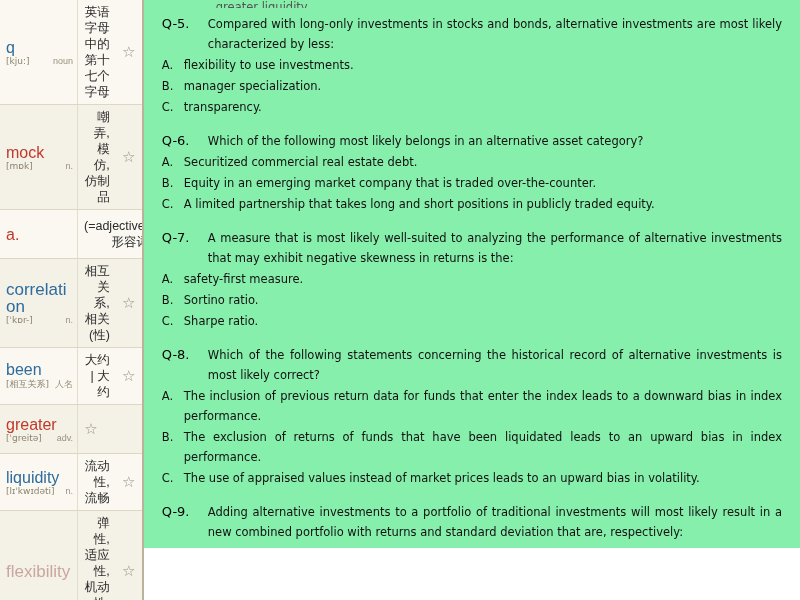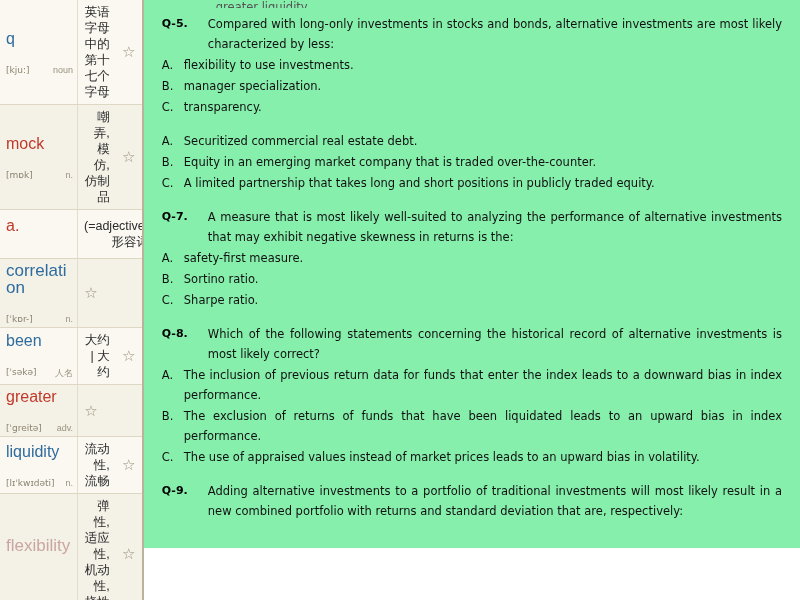--- a/index.html
+++ b/index.html
@@ -52,22 +52,22 @@
     line-height: 17px;
     color: #c0392b;
     word-break: break-word;
   }
   .word.blue { color: #2e6b9e; }
   .word.pale { color: #c9a7a0; }
   .word.small { font-size: 17px; }
   .phon-row {
     display: flex;
     justify-content: space-between;
-    align-items: flex-start;
-    margin-top: 18px;
+    align-items: center;
+    margin-top: 0;
   }
   .phon {
     font-size: 9px;
     color: #8c8470;
     font-family: "DejaVu Sans", sans-serif;
   }
   .pos {
     font-size: 9px;
     color: #9a927d;
   }
@@ -116,23 +116,23 @@
   .q-block { margin-top: 14px; }
   .q-first { margin-top: 6px; }
   .q-head {
     display: flex;
     align-items: flex-start;
     font-size: 11.5px;
     line-height: 20px;
   }
   .q-label {
     flex: 0 0 46px;
-    font-weight: bold;
+    font-weight: normal;
     color: #000;
-    font-size: 11px;
+    font-size: 13px;
   }
   .q-text {
     flex: 1 1 auto;
     text-align: justify;
     font-size: 11.5px;
     line-height: 20px;
     color: #111;
   }
   .choice {
     display: flex;
@@ -204,28 +204,29 @@
     </div>
 
     <div class="dict-row alt">
       <div class="word-col">
         <div class="word blue small">correlation</div>
         <div class="phon-row">
           <span class="phon">[ˈkɒr-]</span>
           <span class="pos">n.</span>
         </div>
       </div>
+      <div class="def-col">相互关系, 相关 (性)</div>
       <div class="star-col">☆</div>
     </div>
 
     <div class="dict-row">
       <div class="word-col">
         <div class="word blue">been</div>
         <div class="phon-row">
-          <span class="phon">[ˈsəkə]</span>
+          <span class="phon">[相互关系]</span>
           <span class="pos">人名</span>
         </div>
       </div>
       <div class="def-col">大约 | 大约</div>
       <div class="star-col">☆</div>
     </div>
 
     <div class="dict-row alt">
       <div class="word-col">
         <div class="word">greater</div>
@@ -281,20 +282,24 @@
           <div class="c-label">B.</div>
           <div class="c-text">manager specialization.</div>
         </div>
         <div class="choice">
           <div class="c-label">C.</div>
           <div class="c-text">transparency.</div>
         </div>
       </div>
 
       <div class="q-block">
+        <div class="q-head">
+          <div class="q-label">Q-6.</div>
+          <div class="q-text">Which of the following most likely belongs in an alternative asset category?</div>
+        </div>
         <div class="choice">
           <div class="c-label">A.</div>
           <div class="c-text">Securitized commercial real estate debt.</div>
         </div>
         <div class="choice">
           <div class="c-label">B.</div>
           <div class="c-text">Equity in an emerging market company that is traded over-the-counter.</div>
         </div>
         <div class="choice">
           <div class="c-label">C.</div>

